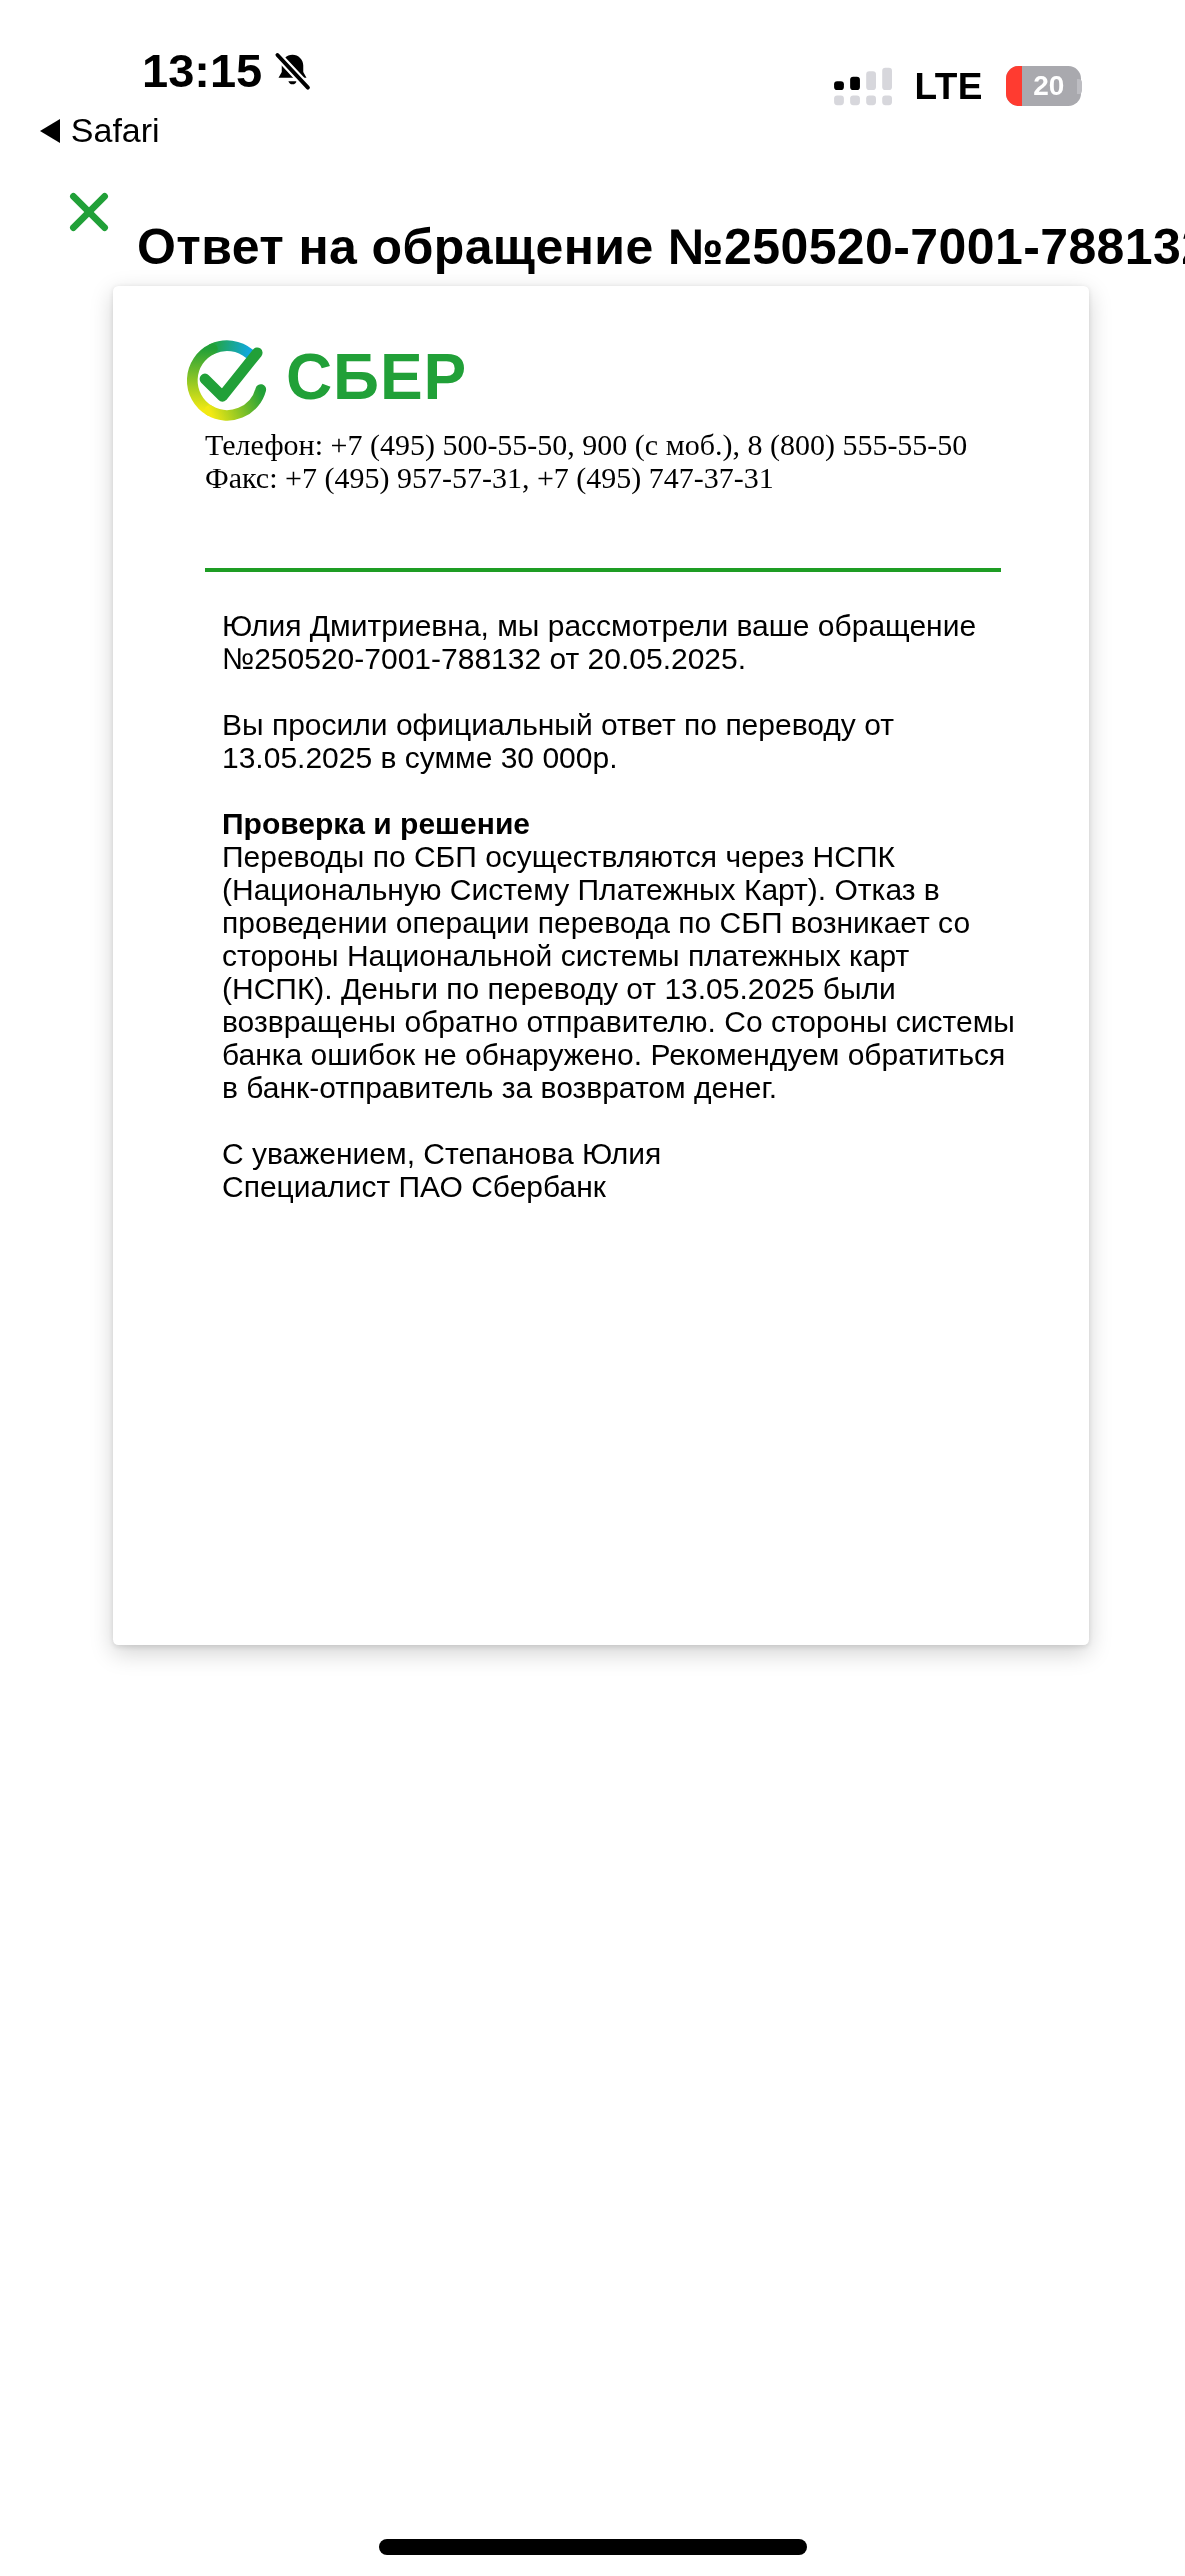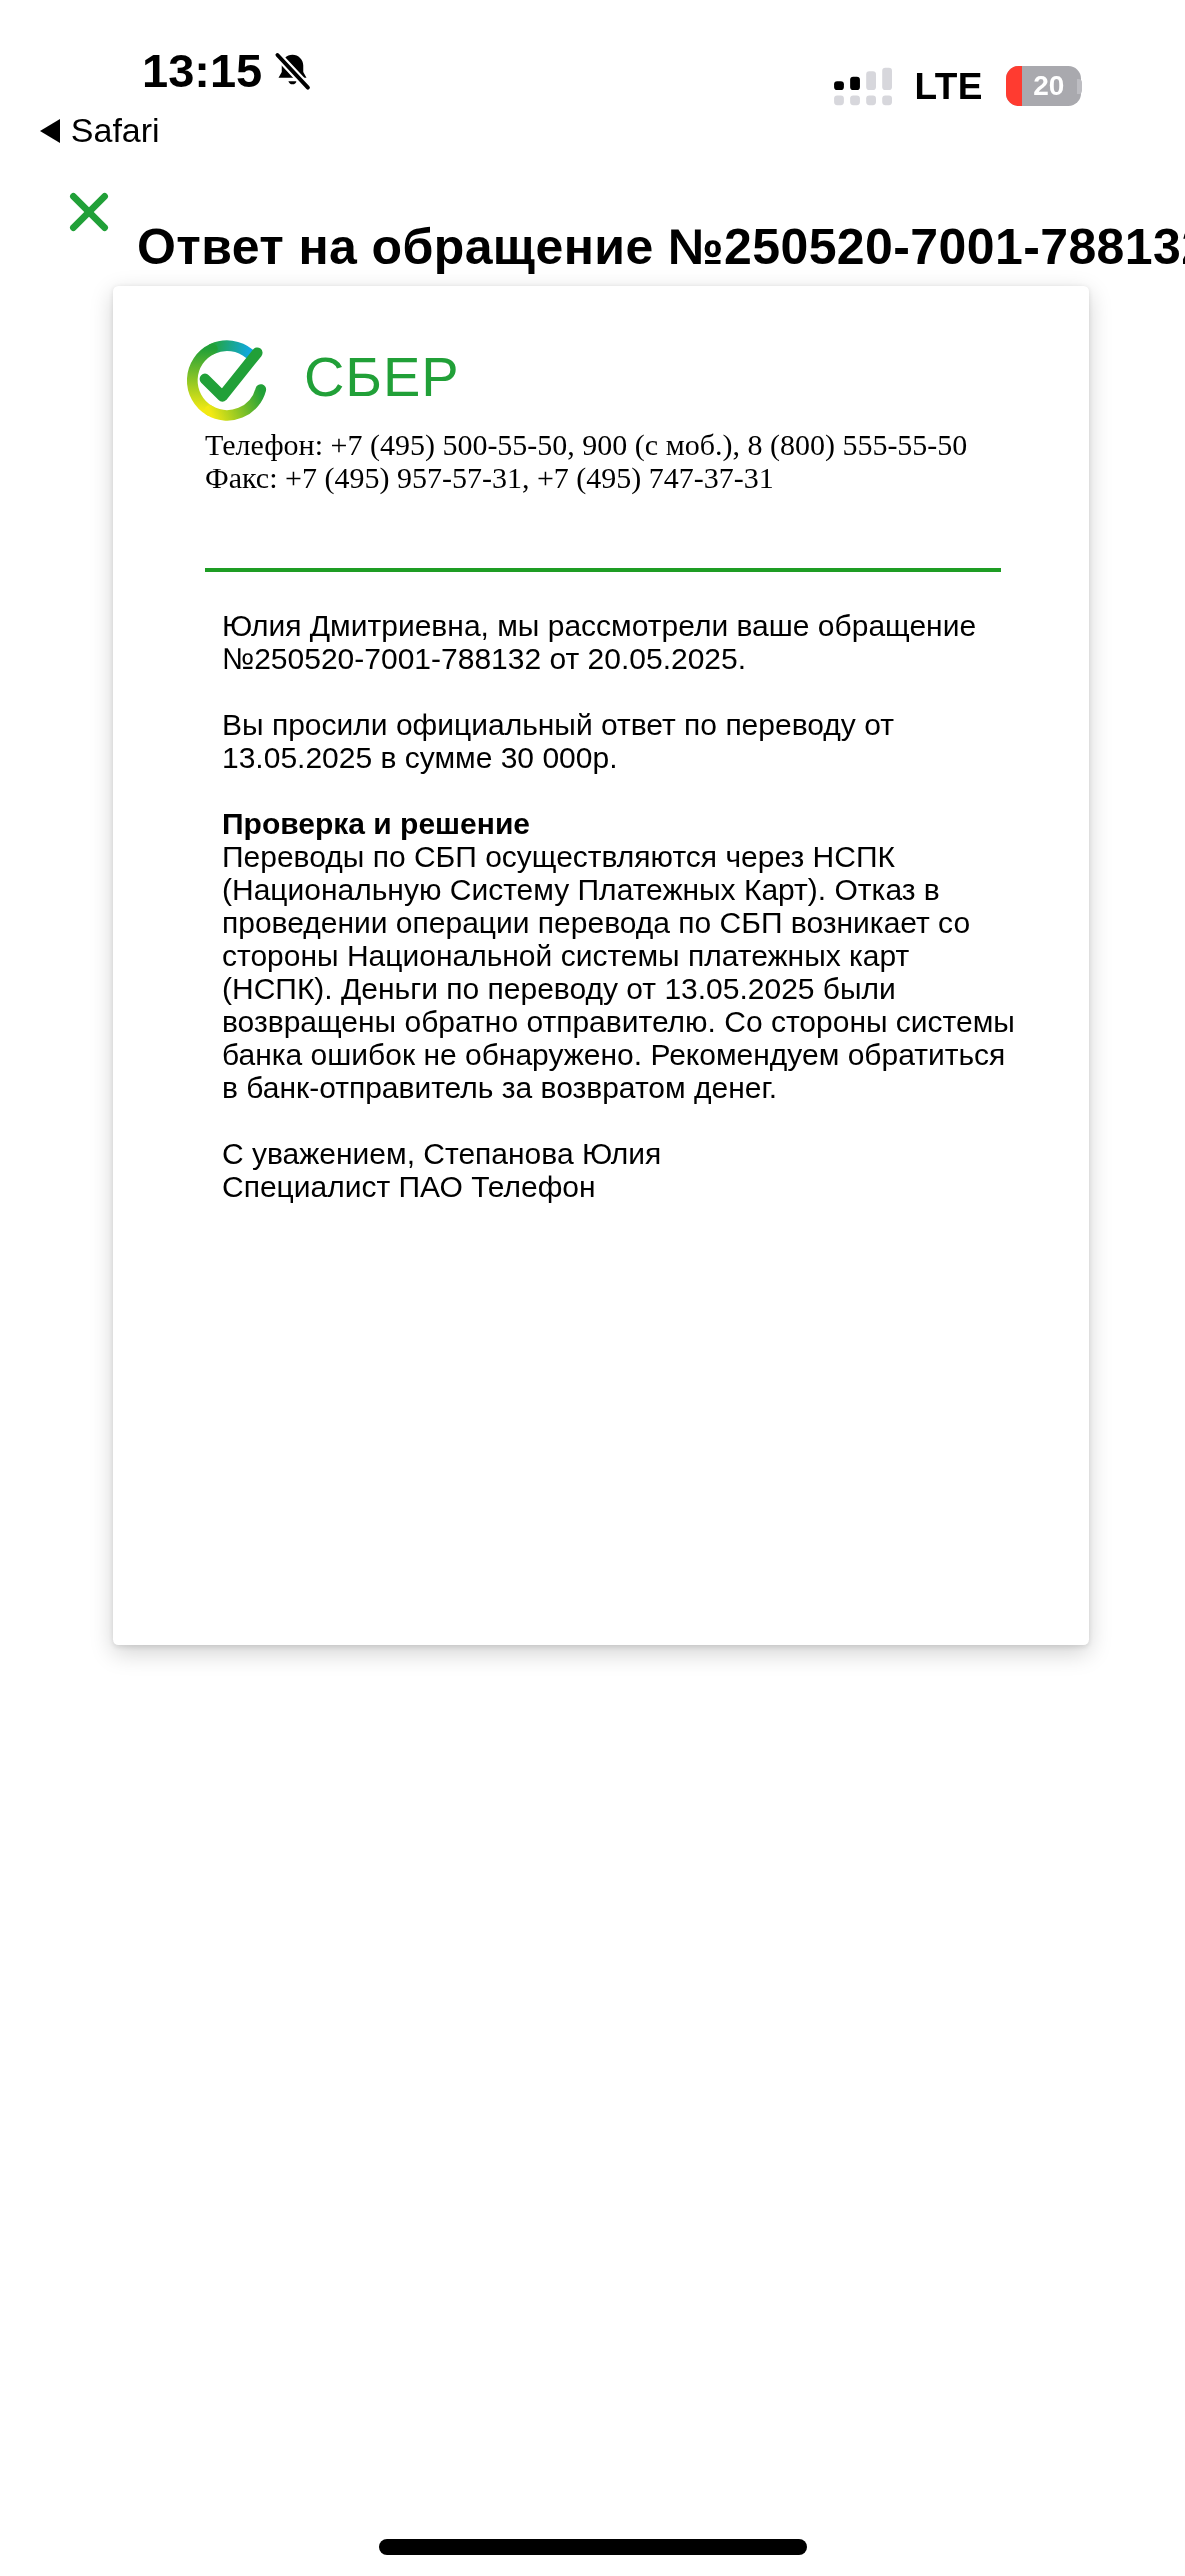--- a/index.html
+++ b/index.html
@@ -59,21 +59,21 @@
     background:#fff;border-radius:5.4px;
     box-shadow:0 7.2px 23.4px rgba(0,0,0,0.18), 0 1.8px 5.4px rgba(0,0,0,0.10);
     box-sizing:border-box;
   }
   .logo-row{
     position:absolute;left:69px;top:47px;height:95px;
     display:flex;align-items:center;
   }
   .logo-mark{width:95px;height:95px;display:block;}
   .brand{
-    margin-left:27px;font-size:56px;font-weight:400;letter-spacing:0.9px;
+    margin-left:9px;font-size:64px;font-weight:700;letter-spacing:0.9px;
     color:#21A038;line-height:90px;transform:translateY(-3.6px);
   }
   .address{
     position:absolute;left:92px;top:142px;width:808px;
     font-family:"Liberation Serif","DejaVu Serif",serif;
     font-size:30px;line-height:33px;color:#000;
   }
   .rule{
     position:absolute;left:92px;top:282px;width:796px;height:3.6px;background:#1E9D24;
   }
@@ -169,21 +169,21 @@
     </div>
 
     <div class="rule"></div>
 
     <div class="letter-body">
       <p class="first">Юлия Дмитриевна, мы рассмотрели ваше обращение №250520-7001-788132 от 20.05.2025.</p>
       <p>Вы просили официальный ответ по переводу от 13.05.2025 в сумме 30 000р.</p>
       <p class="heading">Проверка и решение</p>
       <p class="no-gap">Переводы по СБП осуществляются через НСПК (Национальную Систему Платежных Карт). Отказ в проведении операции перевода по СБП возникает со стороны Национальной системы платежных карт (НСПК). Деньги по переводу от 13.05.2025 были возвращены обратно отправителю. Со стороны системы банка ошибок не обнаружено. Рекомендуем обратиться в банк-отправитель за возвратом денег.</p>
       <p>С уважением, Степанова Юлия</p>
-      <p class="no-gap">Специалист ПАО Телефон</p>
+      <p class="no-gap">Специалист ПАО Сбербанк</p>
     </div>
 
   </div>
 
   <div class="home-indicator"></div>
 
 </div>
 
 
 </body></html>

